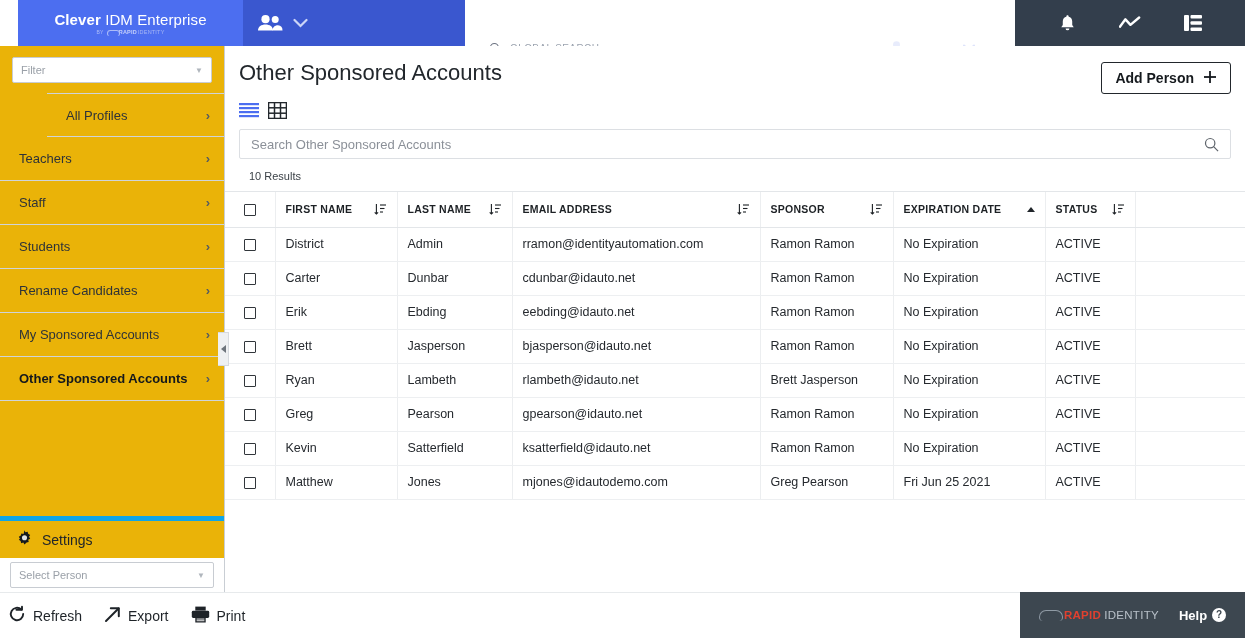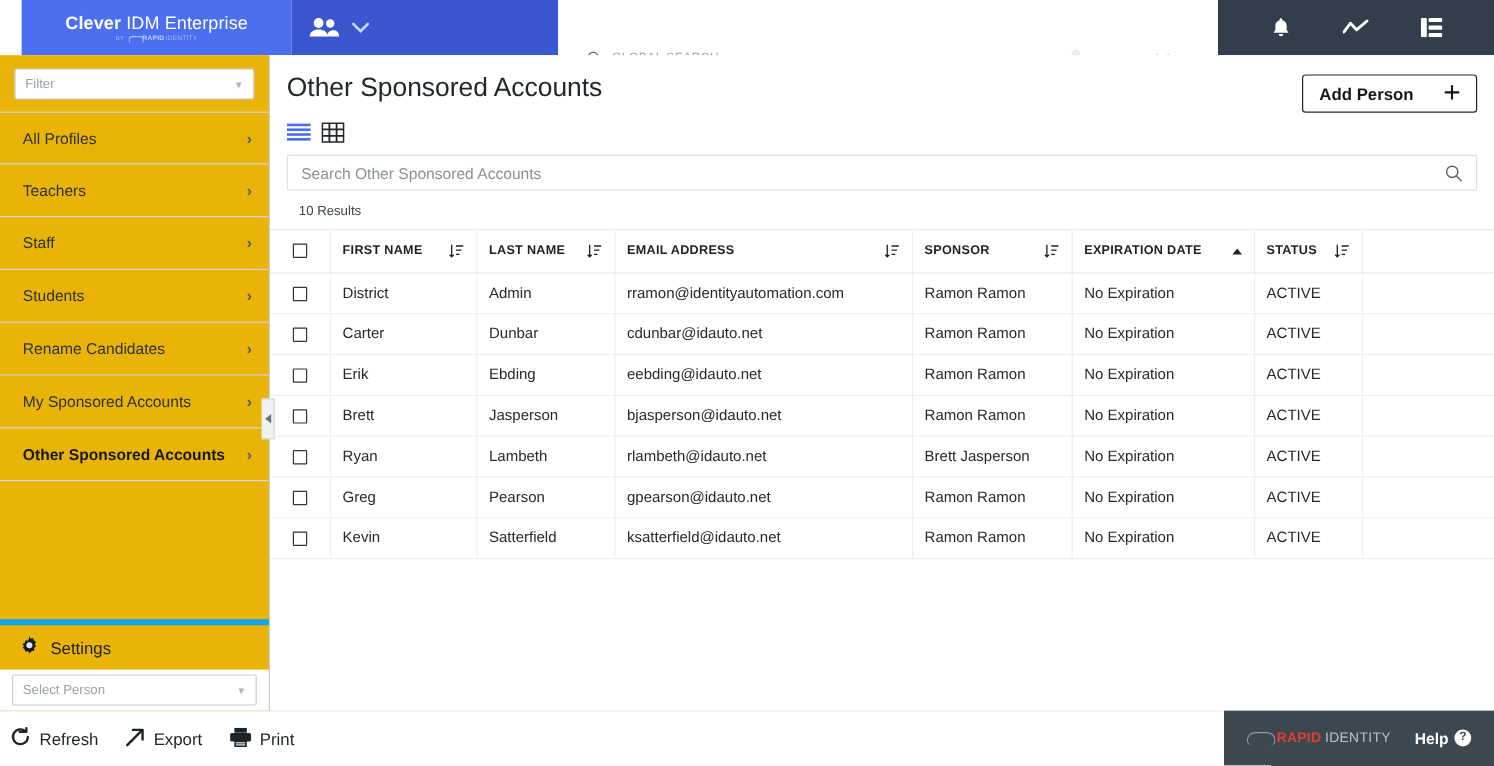--- a/index.html
+++ b/index.html
@@ -87,21 +87,21 @@
   }
   .filter-text { color: #9aa0a8; font-size: 11px; flex: 1; }
   .filter-caret { color: #b0b6bd; font-size: 8px; }
 
   .nav-list { display: flex; flex-direction: column; }
   .nav-item {
     height: 44px; display: flex; align-items: center;
     padding: 0 14px 0 19px; border-bottom: 1px solid #cfd4d9;
     cursor: pointer; color: #2e3338; font-size: 13px;
   }
-  .nav-item:first-child { border-top: 1px solid #cfd4d9; }
+  .nav-item:first-child { border-top: 1px solid #cfd4d9; margin-left: 47px; }
   .nav-item.active { font-weight: bold; color: #14181c; }
   .nav-label { flex: 1; }
   .nav-chev { color: #555b61; font-size: 13px; font-weight: bold; }
 
   .sidebar-spacer { flex: 1; }
   .settings-row {
     height: 42px; display: flex; align-items: center; gap: 9px;
     padding: 0 16px; border-top: 5px solid #0ea5e9; cursor: pointer;
   }
   .settings-label { font-size: 14px; color: #20252a; }
@@ -127,21 +127,21 @@
   
   .main { flex: 1; display: flex; flex-direction: column; min-width: 0; background: #fff; }
   .main-head { padding: 14px 14px 0 14px; display: flex; }
   .mh-left { flex: 1; }
   .page-title { font-size: 22px; color: #22272c; font-weight: normal; }
   .view-toggles { display: flex; gap: 9px; margin-top: 16px; }
   .vt { cursor: pointer; display: flex; }
 
   .addperson-btn {
     height: 32px; border: 1px solid #22272c; border-radius: 3px; background: #fff;
-    display: flex; align-items: center; gap: 25px; padding: 0 13px;
+    display: flex; align-items: center; gap: 9px; padding: 0 13px;
     font-size: 14px; color: #15191d; font-weight: bold; cursor: pointer;
     align-self: flex-start; margin-top: 2px;
   }
 
   .search-row { padding: 10px 14px 0 14px; }
   .search-box {
     height: 30px; border: 1px solid #dcdfe3; border-radius: 2px;
     display: flex; align-items: center; padding: 0 11px;
   }
   .search-ph { flex: 1; color: #85899046; color: #8b9098; font-size: 13px; }
@@ -570,20 +570,30 @@
             <tr>
               <td class="cb-cell"><span class="cbx"></span></td>
               <td>Kevin</td>
               <td>Satterfield</td>
               <td>ksatterfield@idauto.net</td>
               <td>Ramon Ramon</td>
               <td>No Expiration</td>
               <td>ACTIVE</td>
               <td class="col-blank"></td>
             </tr>
+            <tr>
+              <td class="cb-cell"><span class="cbx"></span></td>
+              <td>Matthew</td>
+              <td>Jones</td>
+              <td>mjones@idautodemo.com</td>
+              <td>Greg Pearson</td>
+              <td>Fri Jun 25 2021</td>
+              <td>ACTIVE</td>
+              <td class="col-blank"></td>
+            </tr>
           </tbody>
         </table>
       </div>
     </div>
   </div>
 
   <div class="footer">
     <div class="footer-left">
       <div class="foot-btn">
         <span>

